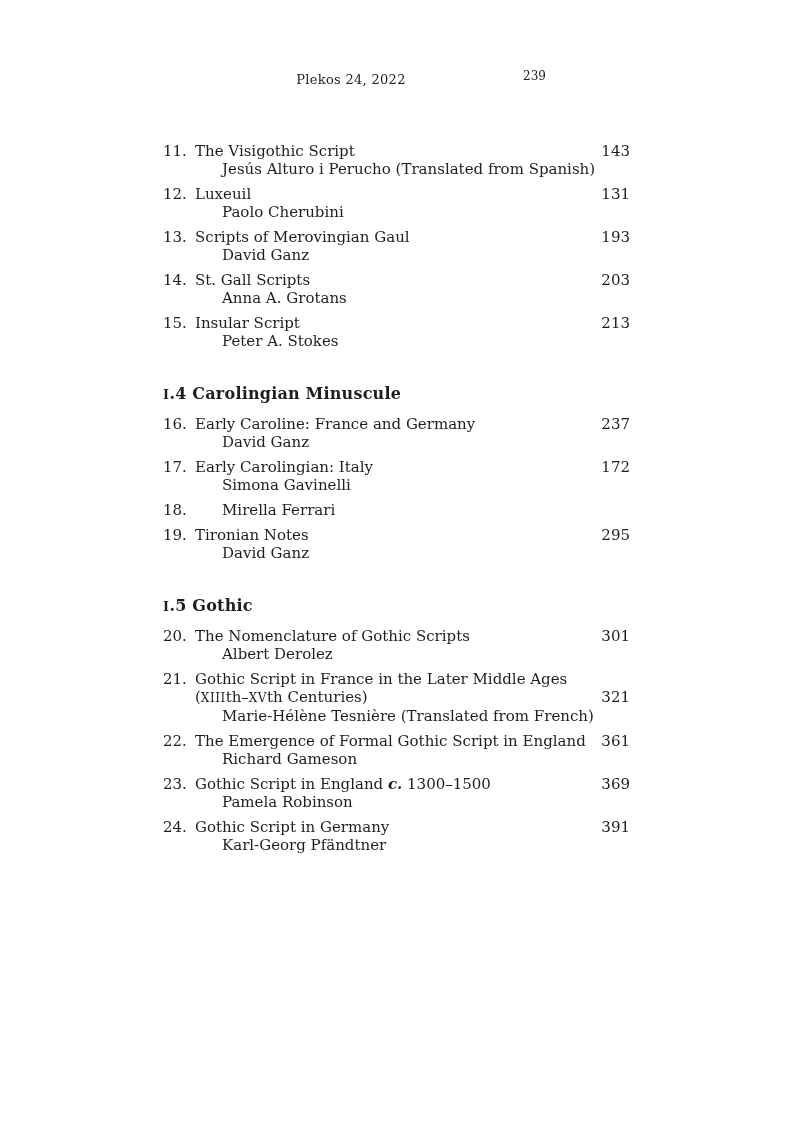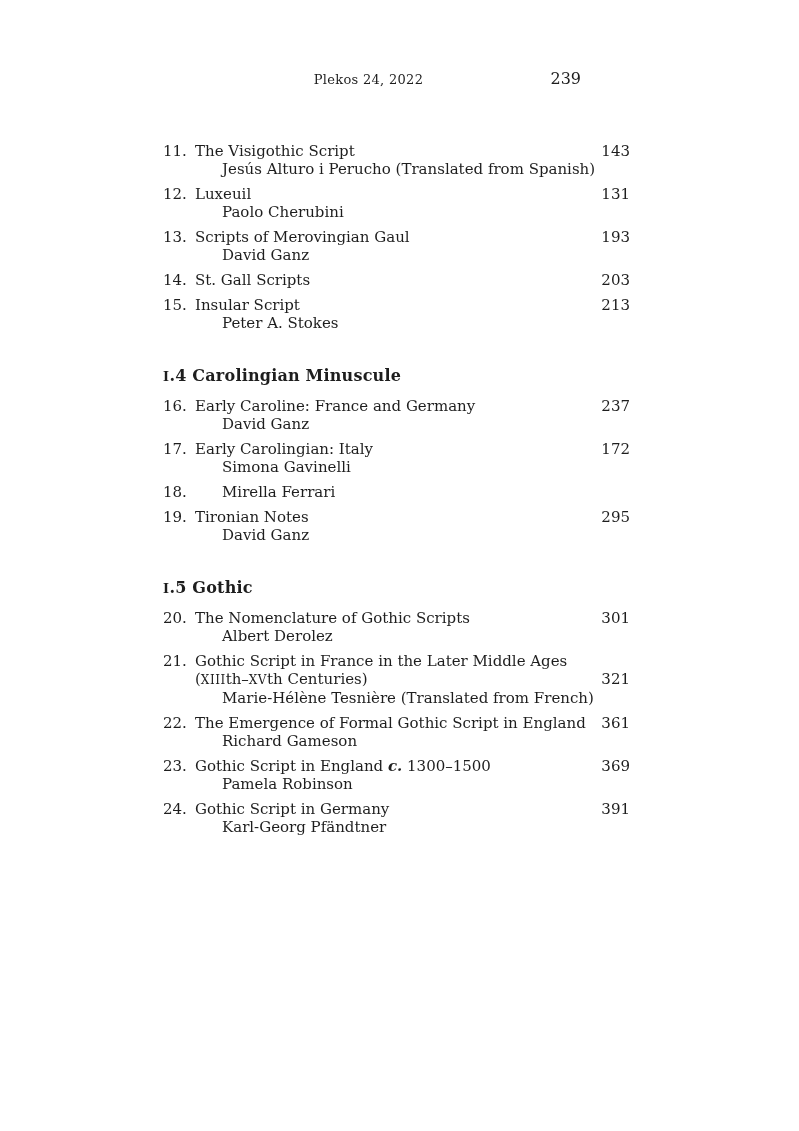--- a/index.html
+++ b/index.html
@@ -8,36 +8,35 @@
     background: #ffffff;
   }
   .page {
     position: relative;
     width: 702px;
     height: 1131px;
     background: #ffffff;
     font-family: "DejaVu Serif", "Liberation Serif", serif;
     color: #1e1e1e;
     overflow: hidden;
-    padding-left: 35px;
   }
   .running-head {
     position: absolute;
     top: 72px;
     left: 0;
     right: 0;
     text-align: center;
     font-size: 13px;
     letter-spacing: 0.3px;
   }
   .folio {
     position: absolute;
     top: 69px;
     right: 156px;
-    font-size: 16px;
+    font-size: 12px;
   }
   .toc {
     position: absolute;
     top: 142px;
     left: 163px;
     width: 467px;
     font-size: 15px;
     line-height: 18px;
   }
   .section-heading {
@@ -109,20 +108,21 @@
           <span class="page-ref">193</span>
         </div>
         <div class="author-line">David Ganz</div>
       </div>
       <div class="entry">
         <span class="entry-number">14.</span>
         <div class="title-line with-page">
           <span class="title-text"><span class="seg">St. Gall Scripts</span></span>
           <span class="page-ref">203</span>
         </div>
+        <div class="author-line">Anna A. Grotans</div>
       </div>
       <div class="entry">
         <span class="entry-number">15.</span>
         <div class="title-line with-page">
           <span class="title-text"><span class="seg">Insular Script</span></span>
           <span class="page-ref">213</span>
         </div>
         <div class="author-line">Peter A. Stokes</div>
       </div>
       <div class="section-heading"><span class="seg-sc">I</span><span class="seg">.4 Carolingian Minuscule</span></div>

